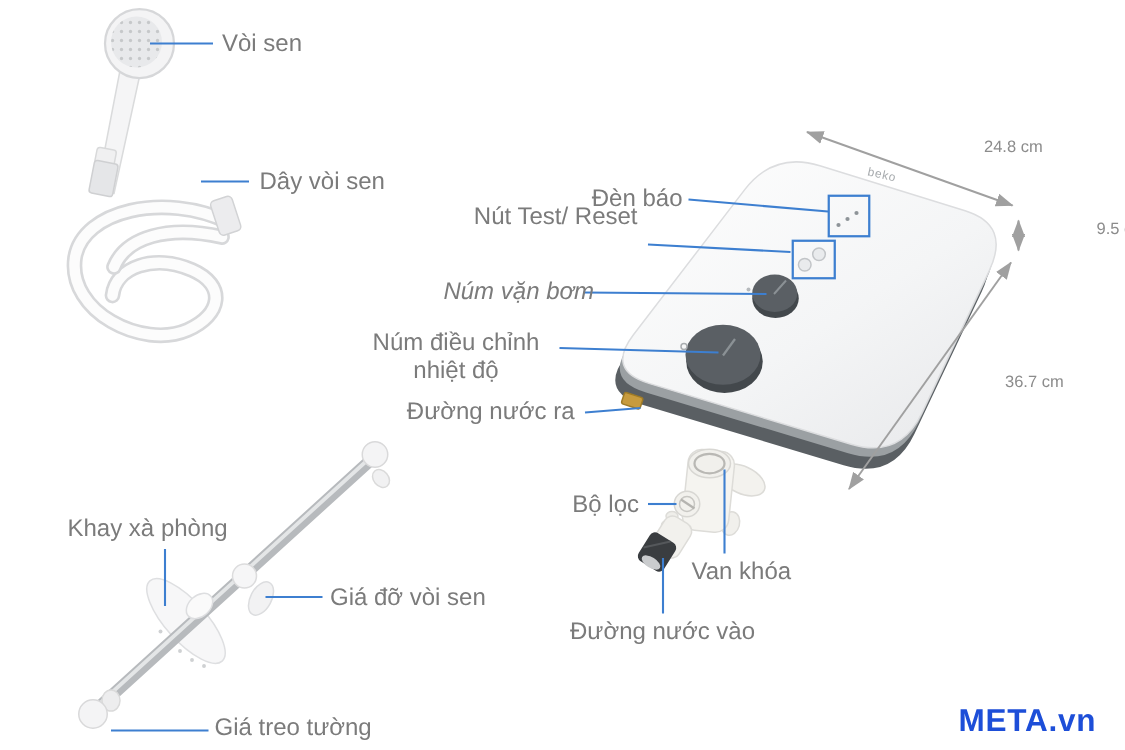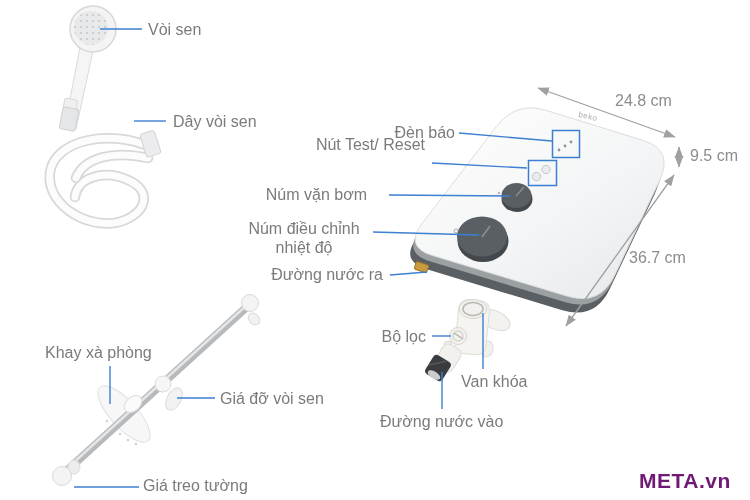--- a/index.html
+++ b/index.html
@@ -8,30 +8,30 @@
     font-family:"Liberation Sans", sans-serif;overflow:hidden;
   }
   #art{position:absolute;left:0;top:0;width:750px;height:500px;}
   .lbl{
     position:absolute;color:#7b7b7b;font-size:16px;line-height:1.2;
     white-space:nowrap;
   }
   .lbl.r{text-align:right;}
   .lbl.two{white-space:normal;text-align:center;width:126px;}
   .dim{
-    position:absolute;color:#8c8c8c;font-size:16px;white-space:nowrap;
+    position:absolute;color:#8c8c8c;font-size:11px;white-space:nowrap;margin-left:41px;
   }
   .brand{
     position:absolute;left:566px;top:112px;width:44px;text-align:center;
     color:#a7abae;font-size:8px;letter-spacing:.5px;
     transform:rotate(13deg);
   }
   .watermark{
     position:absolute;left:639px;top:469px;
-    color:#701a75;font-size:21px;font-weight:bold;letter-spacing:.5px;
+    color:#1d4ed8;font-size:21px;font-weight:bold;letter-spacing:.5px;
   }
 </style>
 </head>
 <body>
 
 <div id="stage">
 
   <svg id="art" viewBox="0 0 750 500" xmlns="http://www.w3.org/2000/svg">
     <defs>
       <pattern id="dots" width="6" height="6" patternUnits="userSpaceOnUse">
@@ -161,21 +161,21 @@
       <line x1="679" y1="147" x2="679" y2="167" marker-start="url(#ah)" marker-end="url(#ah)"></line>
       <line x1="674" y1="175" x2="566" y2="326" marker-start="url(#ah)" marker-end="url(#ah)"></line>
     </g>
   </svg>
 
   <div class="lbl" style="left:148px;top:20px;">Vòi sen</div>
   <div class="lbl" style="left:173px;top:112px;">Dây vòi sen</div>
 
   <div class="lbl r" style="right:295px;top:123px;margin-left:28px;">Đèn báo</div>
   <div class="lbl r" style="right:325px;top:135px;">Nút Test/ Reset</div>
-  <div class="lbl r" style="right:383px;top:185px;">Núm vặn bơm</div>
+  <div class="lbl r" style="right:354px;top:185px;font-style:italic;">Núm vặn bơm</div>
 
   <div class="lbl two" style="right:383px;top:219px;">
     <span>Núm điều chỉnh</span><br>
     <span>nhiệt độ</span>
   </div>
 
   <div class="lbl r" style="right:367px;top:265px;">Đường nước ra</div>
   <div class="lbl r" style="right:324px;top:327px;">Bộ lọc</div>
   <div class="lbl" style="left:461px;top:372px;">Van khóa</div>
   <div class="lbl" style="left:380px;top:412px;">Đường nước vào</div>

